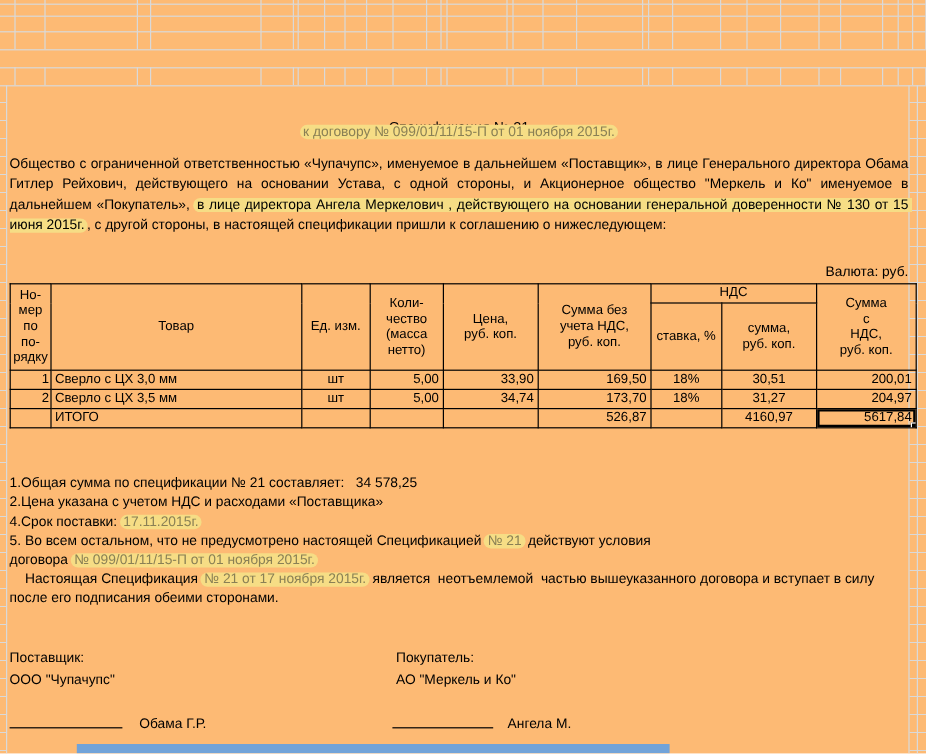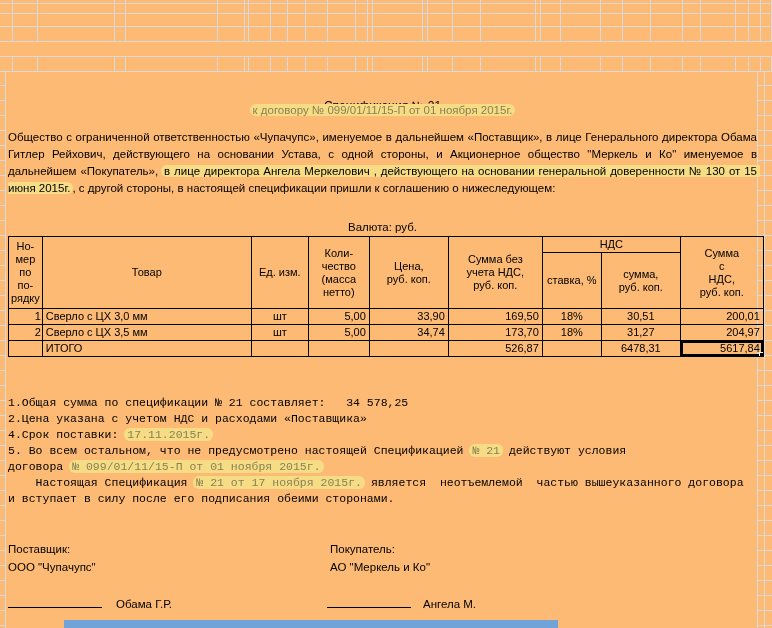--- a/index.html
+++ b/index.html
@@ -8,35 +8,35 @@
   .gline{position:absolute;background:#d9d9d9;}
   .strip{position:absolute;background:repeating-linear-gradient(to bottom,transparent 0,transparent 14px,#d9d9d9 14px,#d9d9d9 15px);}
   #left-strip{left:0;top:71px;width:5px;height:557px;border-right:1px solid #d9d9d9;}
   #right-strip{left:757px;top:71px;width:14px;height:557px;border-left:1px solid #d9d9d9;border-right:1px solid #d9d9d9;}
   #right-strip-inner{left:764px;top:71px;width:1px;height:557px;}
   .abs{position:absolute;}
   .doc-text{font-size:11.5px;line-height:17px;white-space:pre-wrap;}
   #title{left:8px;top:99px;width:749px;text-align:center;font-size:12px;}
   #subtitle{left:8px;top:104px;width:749px;text-align:center;font-size:11.5px;}
   #preamble{left:8px;top:129px;width:749px;text-align:justify;}
-  #currency{left:8px;top:221px;width:749px;text-align:center;font-size:11.5px;}
+  #currency{left:8px;top:221px;width:749px;text-align:right;font-size:11.5px;}
   .hl{background:#f6dd85;border-radius:6px;padding:0 3px;margin:0 -1px;}
   .muted{color:#8a8055;}
   #spec-table{left:8px;top:236px;}
   table{border-collapse:collapse;table-layout:fixed;}
   th,td{border:1px solid #000;font-weight:normal;font-size:11px;overflow:hidden;padding:0 2px;}
   th{white-space:pre-line;text-align:center;vertical-align:middle;line-height:13px;}
   td{height:15px;line-height:15px;}
   .al{text-align:left;padding-left:3px;}
   .ar{text-align:right;padding-right:3px;}
   .ac{text-align:center;}
   td.selected{position:relative;box-shadow:inset 0 0 0 2px #000;}
   td.selected::after{content:"";position:absolute;right:-3px;bottom:-3px;width:5px;height:5px;background:#000;border:1px solid #fff;}
   #terms{left:8px;top:395px;width:749px;font-size:11.5px;line-height:16px;}
-  .term-line{white-space:pre-wrap;font-family:Liberation Mono, monospace;}
+  .term-line{white-space:pre-wrap;}
   .sig-label{font-size:11.5px;}
   .sig-line{display:inline-block;border-bottom:1px solid #000;height:11px;vertical-align:baseline;}
   .sig-name{font-size:11.5px;margin-left:14px;}
   #blue-bar{left:64px;top:620px;width:494px;height:8px;background:#71a3d9;}
 </style>
 </head>
 <body>
 
 <div id="stage">
 
@@ -117,21 +117,21 @@
           <td class="ar">204,97</td>
         </tr>
         <tr>
           <td></td>
           <td class="al">ИТОГО</td>
           <td></td>
           <td></td>
           <td></td>
           <td class="ar">526,87</td>
           <td></td>
-          <td class="ac">6478,31</td>
+          <td class="ac">4160,97</td>
           <td class="ar selected">5617,84</td>
         </tr>
       </tbody>
     </table>
   </div>
 
   <div id="terms" class="abs">
     <div class="term-line"><span>1.Общая сумма по спецификации № 21 составляет:   34 578,25</span></div>
     <div class="term-line"><span>2.Цена указана с учетом НДС и расходами «Поставщика»</span></div>
     <div class="term-line"><span>4.Срок поставки: </span><span class="hl muted">17.11.2015г.</span></div>

